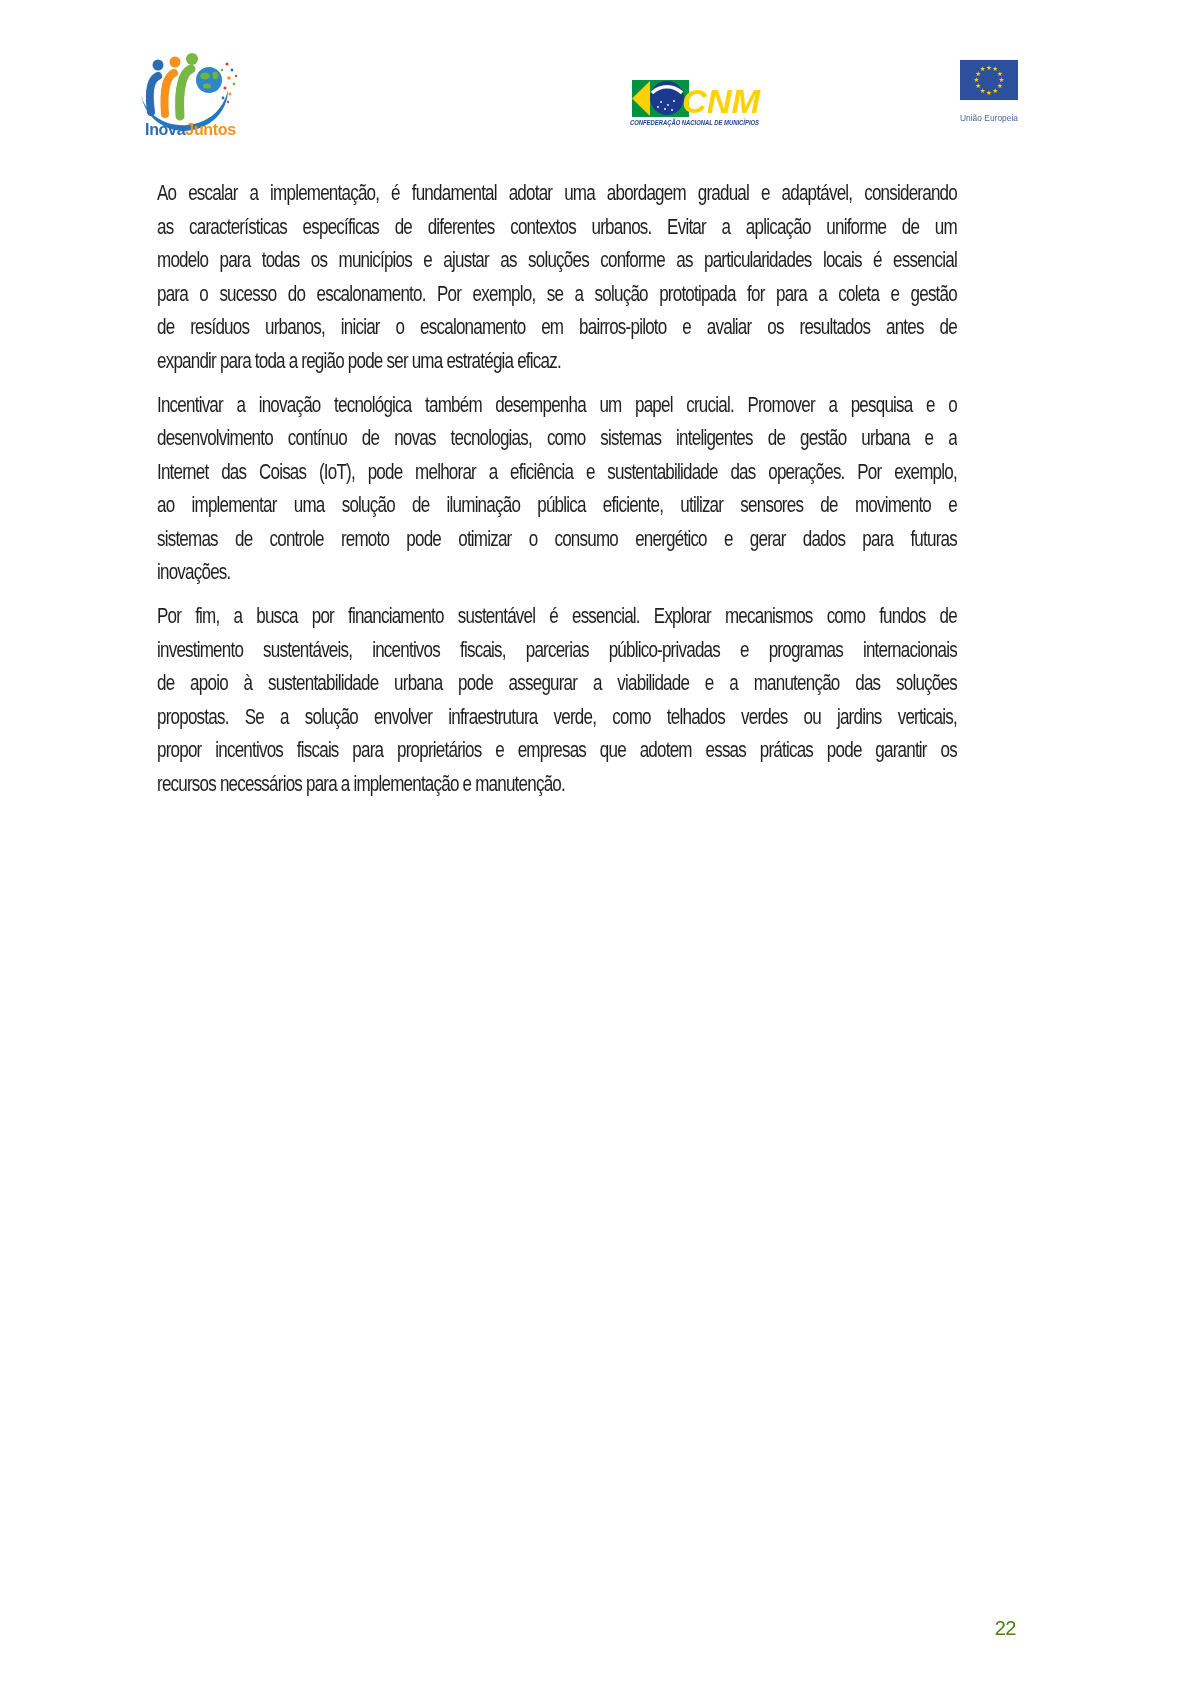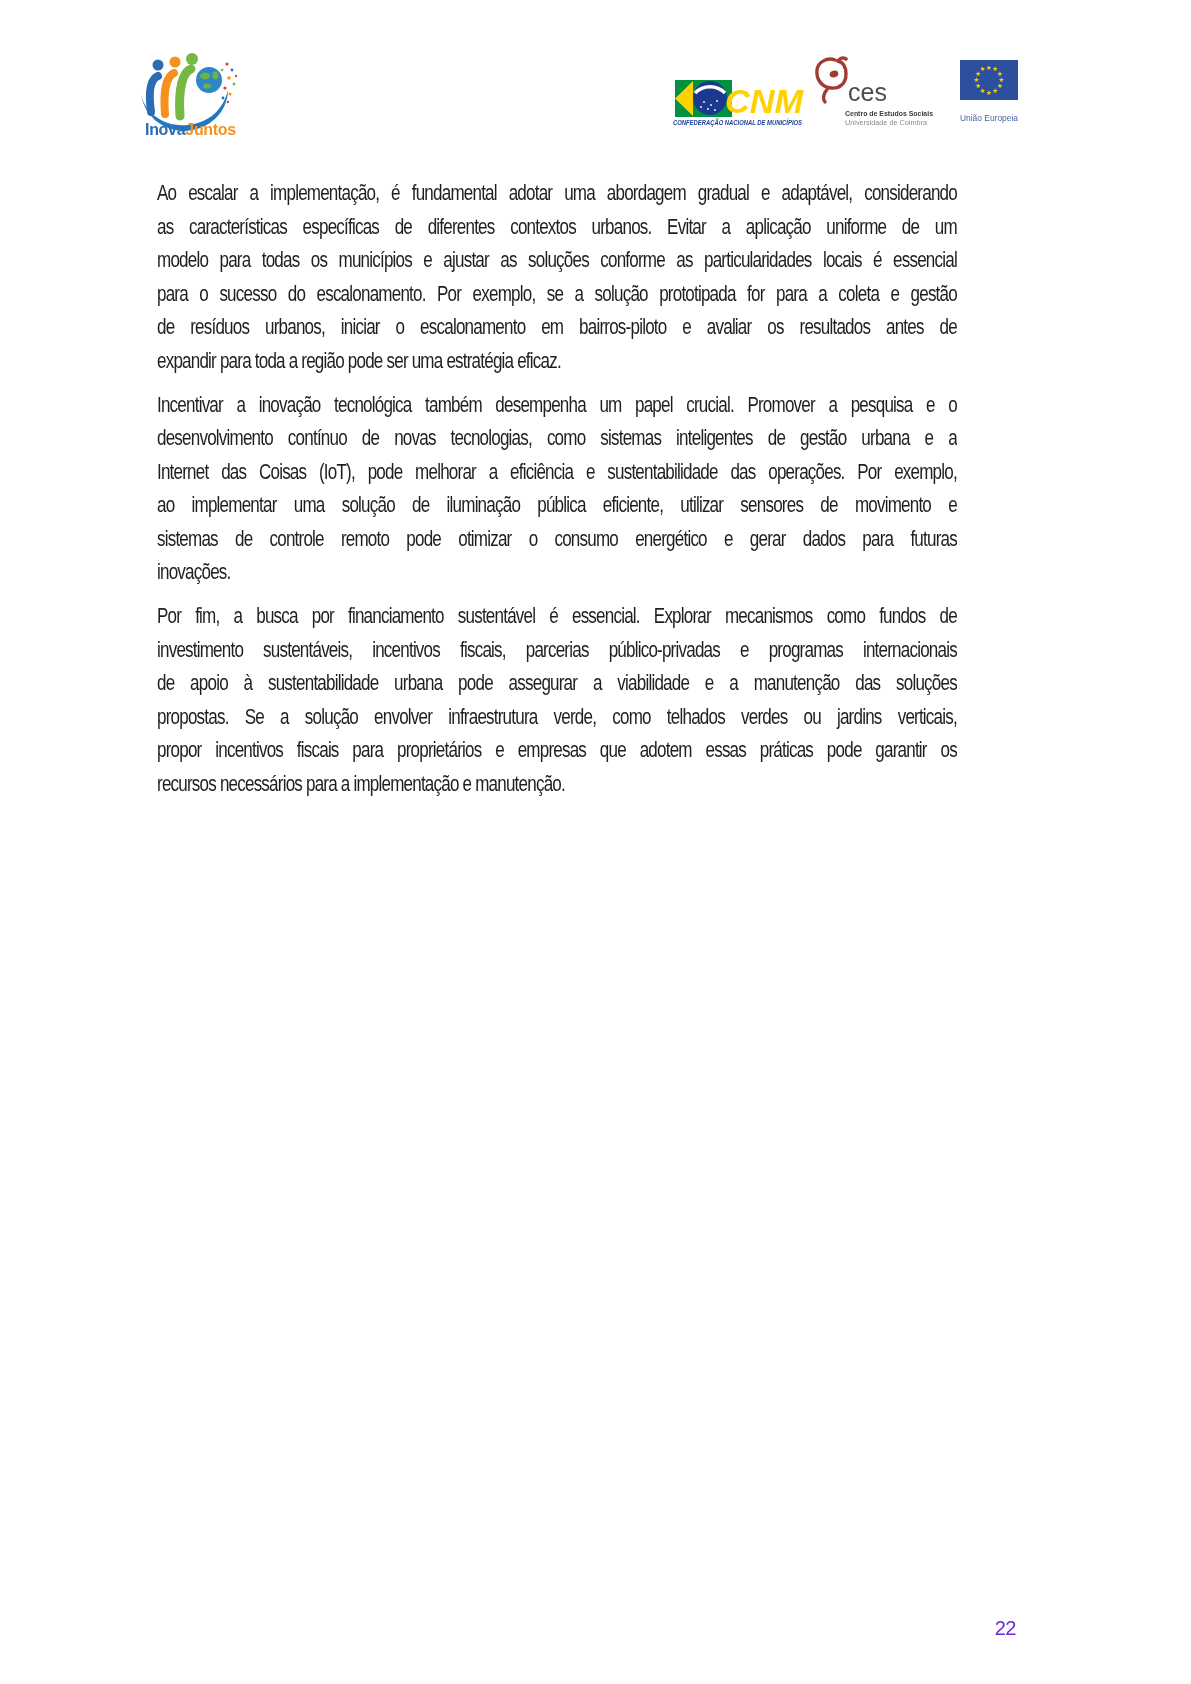--- a/index.html
+++ b/index.html
@@ -3,42 +3,42 @@
 <meta charset="utf-8">
 <style>
   html,body { margin:0; padding:0; background:#ffffff; }
   .page {
     position:relative; width:1191px; height:1684px; background:#ffffff;
     font-family:"Liberation Sans", sans-serif; overflow:hidden;
   }
   
   .logo { position:absolute; }
   .logo-inova { left:135px; top:52px; }
-  .logo-cnm   { left:670px; top:77px; }
+  .logo-cnm   { left:627px; top:77px; }
   .logo-ces   { left:805px; top:56px; }
   .logo-eu    { left:958px; top:58px;text-decoration:underline; }
 
   
   .text-block {
     position:absolute; left:157px; top:177px; width:1010px;
     transform:scaleX(0.792); transform-origin:0 0;
     color:#1f1f1f;
   }
   .paragraph { margin:0 0 10.5px 0; }
   .line {
     font-size:21.5px; line-height:33.5px; height:33.5px;
     letter-spacing:-1px; overflow:hidden;
     text-align:justify; text-align-last:justify;
     white-space:normal;
   }
   .line.para-last { text-align-last:left; }
 
   .page-number {
     position:absolute; left:980px; top:1617px; width:36px;
-    font-size:20px; color:#6d28d9; text-align:right; letter-spacing:-0.5px;
+    font-size:20px; color:#4d7c0f; text-align:right; letter-spacing:-0.5px;
   }
 </style>
 </head>
 <body>
 
 <div class="page">
 
   <div class="logo logo-inova">
     <svg width="108" height="88" viewBox="0 0 108 88">
 
@@ -89,33 +89,20 @@
         <circle cx="47" cy="24" r="0.9" fill="#ffffff"></circle>
         <circle cx="38" cy="32" r="0.9" fill="#ffffff"></circle>
         <circle cx="45" cy="33" r="0.9" fill="#ffffff"></circle>
         <circle cx="31" cy="30" r="0.9" fill="#ffffff"></circle>
       </g>
       <text x="55" y="36" font-size="33" font-weight="bold" font-style="italic" fill="#ffd100" textLength="78" lengthAdjust="spacingAndGlyphs">CNM</text>
       <text x="3" y="48" font-size="6.4" font-weight="bold" font-style="italic" fill="#1c3f94" textLength="129" lengthAdjust="spacingAndGlyphs">CONFEDERAÇÃO NACIONAL DE MUNICÍPIOS</text>
     </svg>
   </div>
 
-  <div class="logo logo-ces">
-    <svg width="132" height="72" viewBox="0 0 132 72">
-      <g stroke="#a23b32" fill="none" stroke-width="3.4" stroke-linecap="round">
-        <path d="M30,4 C22,1 13,6 12,14 C11,24 17,31 26,32 C35,33 41,27 41,18 C41,11 38,6 33,5"></path>
-        <path d="M33,5 C35,2 38,1 41,3"></path>
-        <path d="M23,32 C19,37 17,42 20,46"></path>
-      </g>
-      <ellipse cx="29" cy="18" rx="4.4" ry="3.4" fill="#a23b32" transform="rotate(-15 29 18)"></ellipse>
-      <text x="43" y="45" font-size="25" fill="#4d4d4f">ces</text>
-      <text x="40" y="60" font-size="7.6" font-weight="bold" fill="#3a3a3c" textLength="88" lengthAdjust="spacingAndGlyphs">Centro de Estudos Sociais</text>
-      <text x="40" y="69" font-size="7.6" fill="#8a8a8d" textLength="82" lengthAdjust="spacingAndGlyphs">Universidade de Coimbra</text>
-    </svg>
-  </div>
 
   <div class="logo logo-eu">
     <svg width="66" height="72" viewBox="0 0 66 72">
       <rect x="2" y="2" width="58" height="40" fill="#2d509e"></rect>
       <g fill="#ffcc00" font-size="6.5" text-anchor="middle">
         <text x="31" y="11.7">★</text>
         <text x="37.25" y="13.4">★</text>
         <text x="41.8" y="17.95">★</text>
         <text x="43.5" y="24.2">★</text>
         <text x="41.8" y="30.45">★</text>

